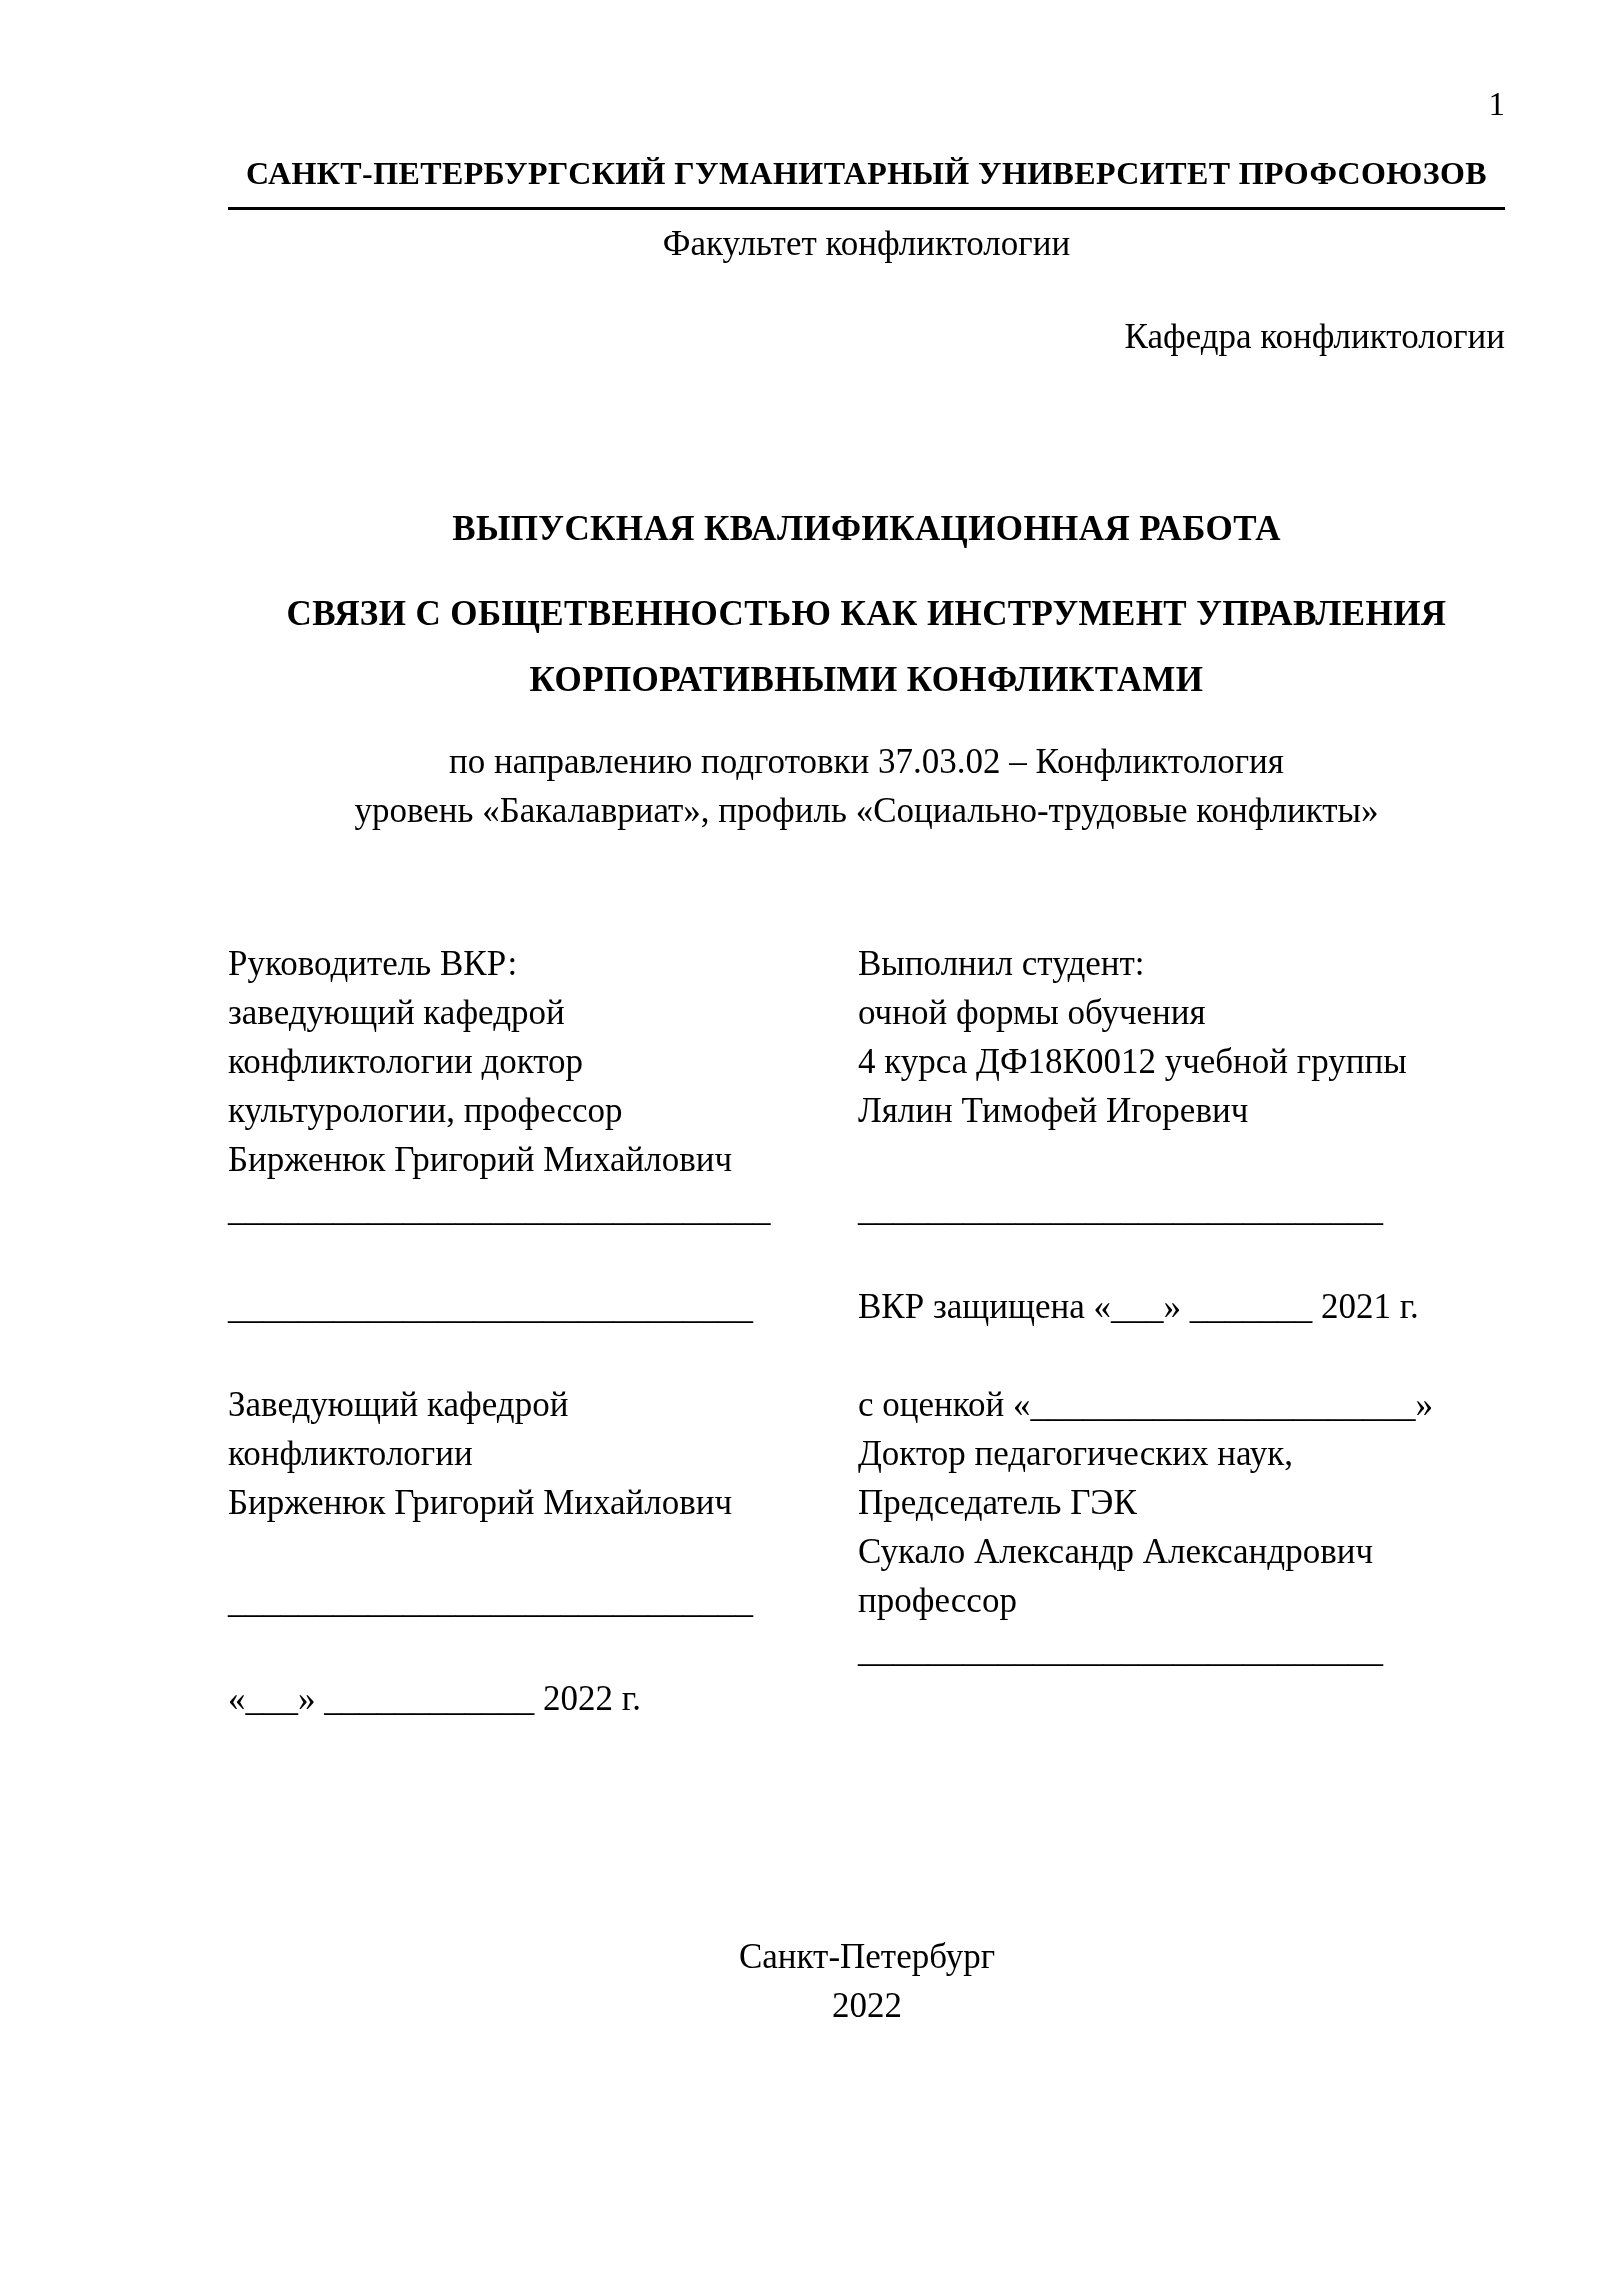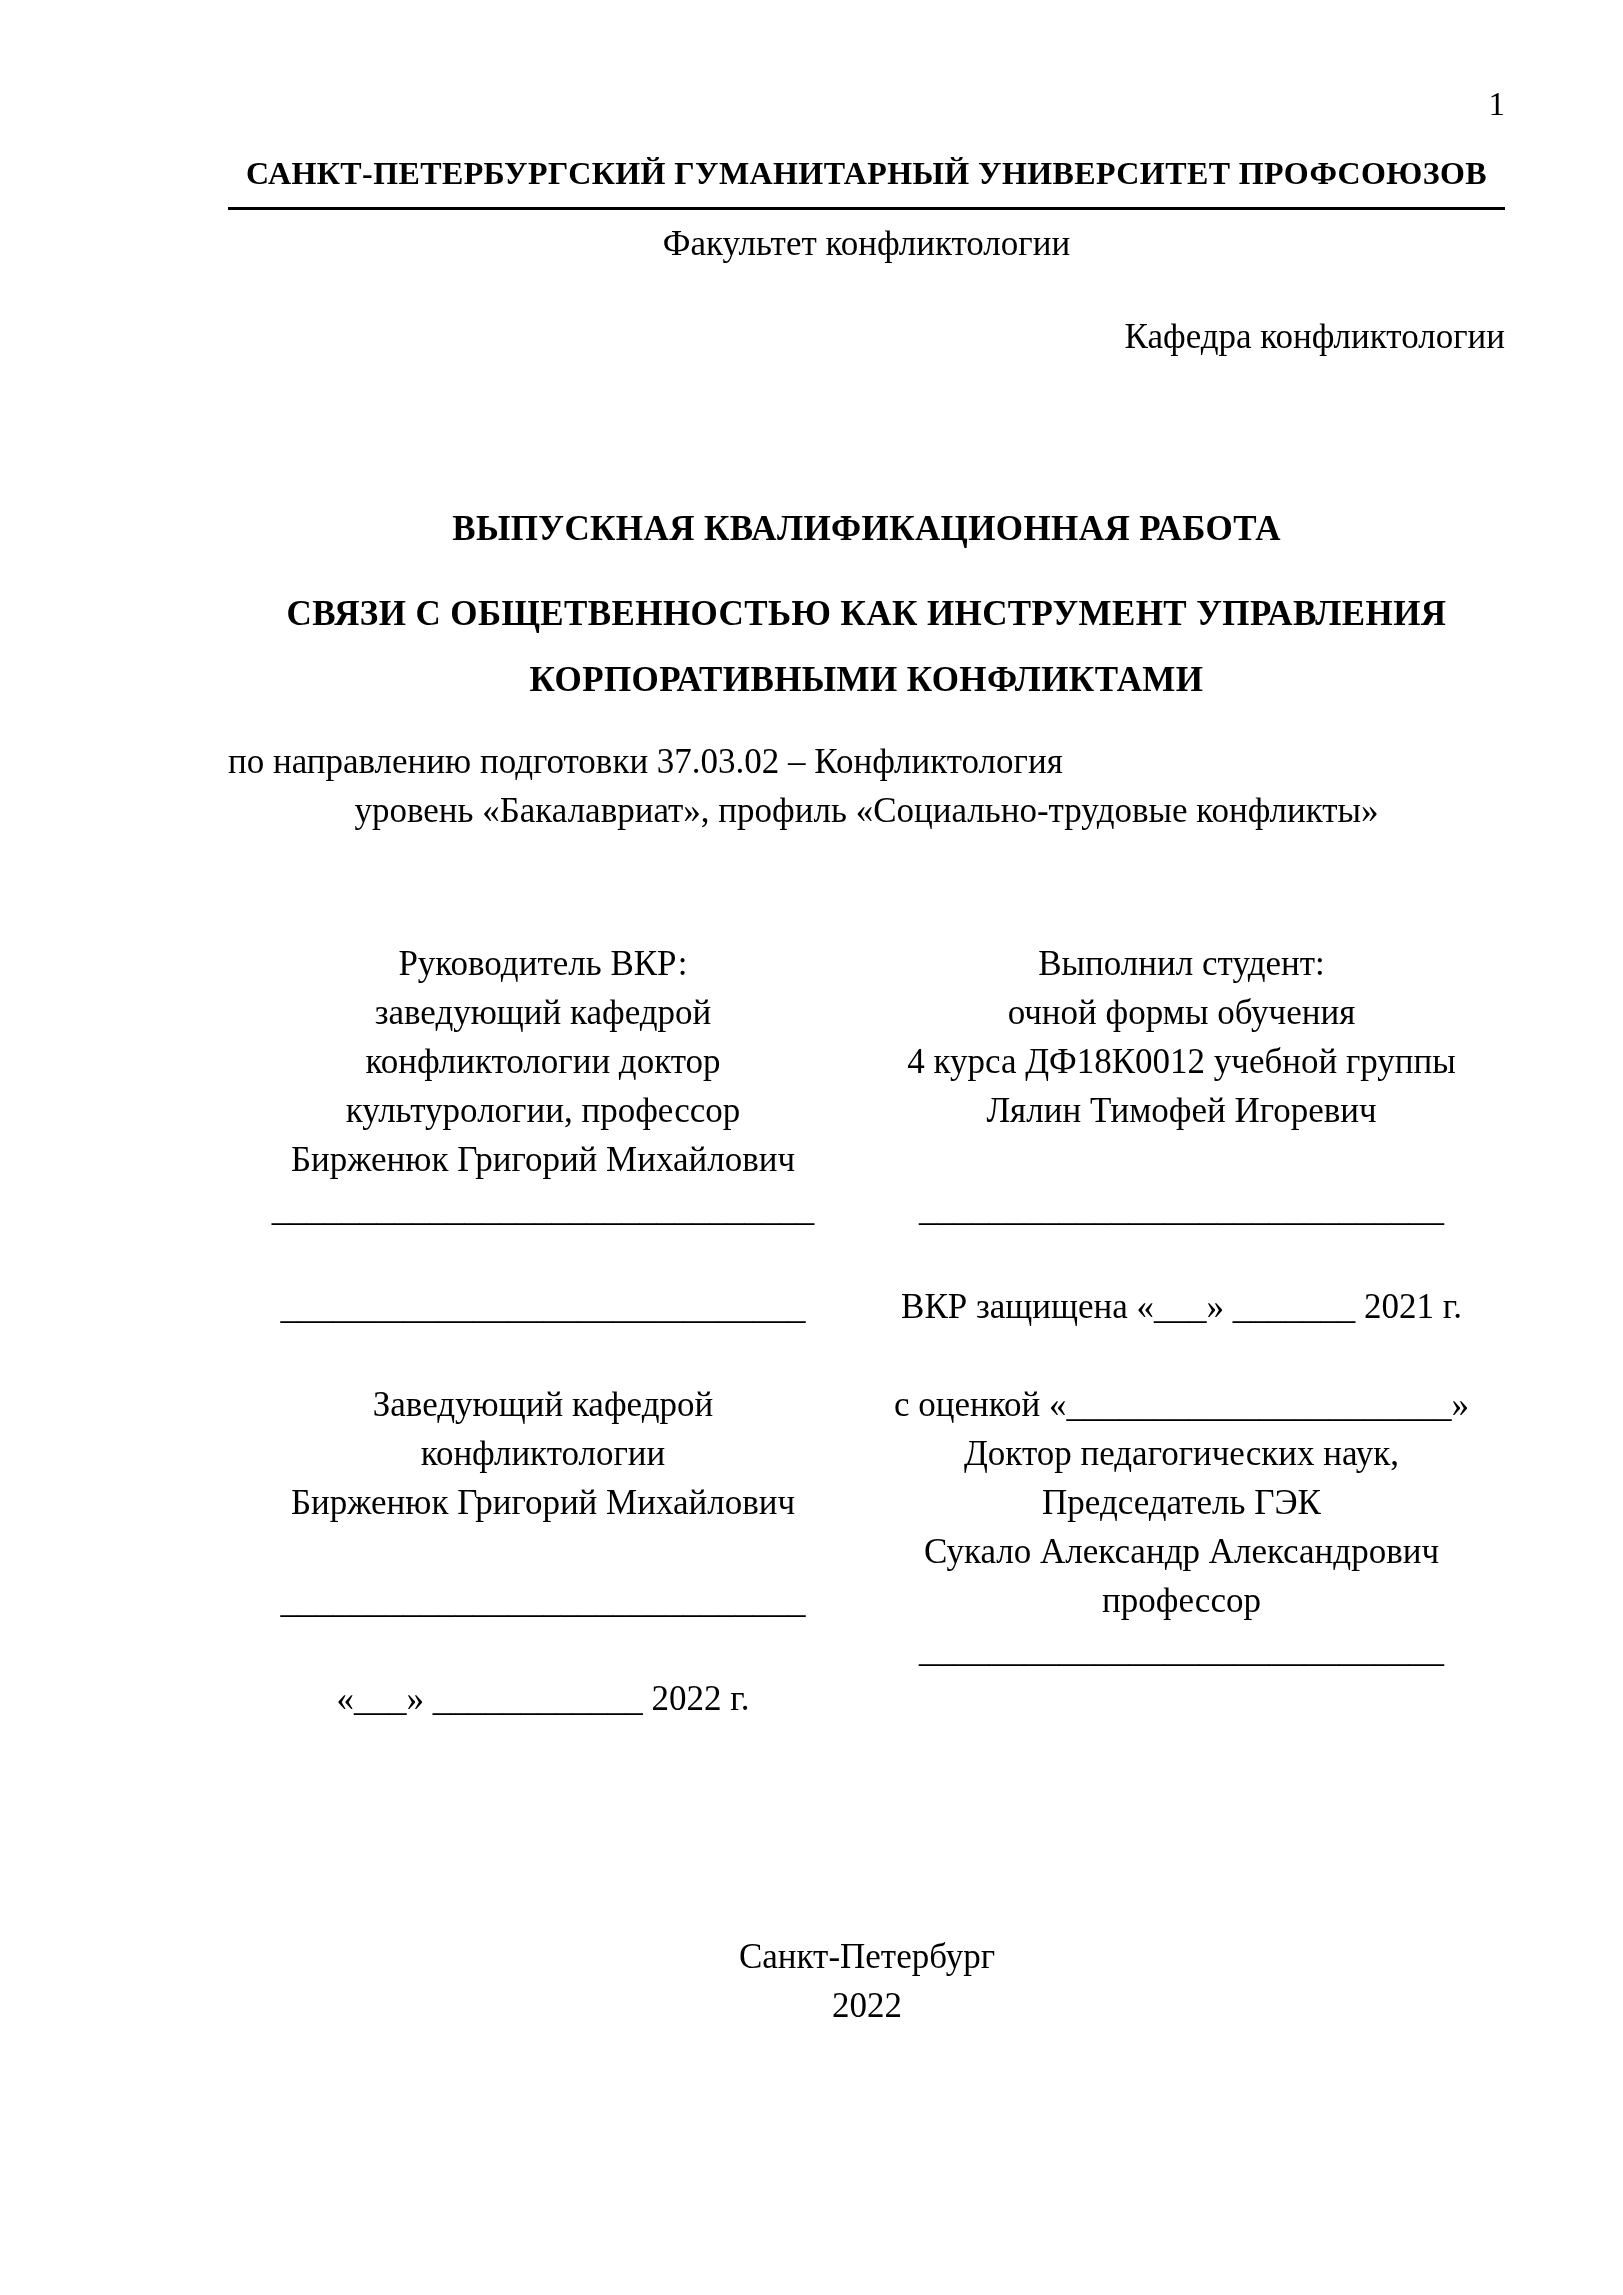--- a/index.html
+++ b/index.html
@@ -53,36 +53,36 @@
     letter-spacing: 0.4px;
   }
   .main-title {
     text-align: center;
     font-weight: bold;
     margin-top: 28px;
     line-height: 66px;
     letter-spacing: 0.4px;
   }
   .program {
-    text-align: left;
+    text-align: center;
     margin-top: 23.6px;
     line-height: 49px;
   }
   .level {
     text-align: center;
     line-height: 49px;
   }
   .columns {
     display: flex;
     margin-top: 104px;
   }
   .col { line-height: 49px; }
   .col.left { width: 630px; flex: 0 0 630px; }
   .col.right { flex: 1 1 auto; }
-  .line { min-height: 49px; white-space: nowrap; text-align: center; }
+  .line { min-height: 49px; white-space: nowrap; }
   .b { font-weight: normal; }
   .footer {
     position: absolute;
     top: 1932px;
     left: 228px;
     width: 1278px;
     text-align: center;
     line-height: 49px;
   }
 </style>

